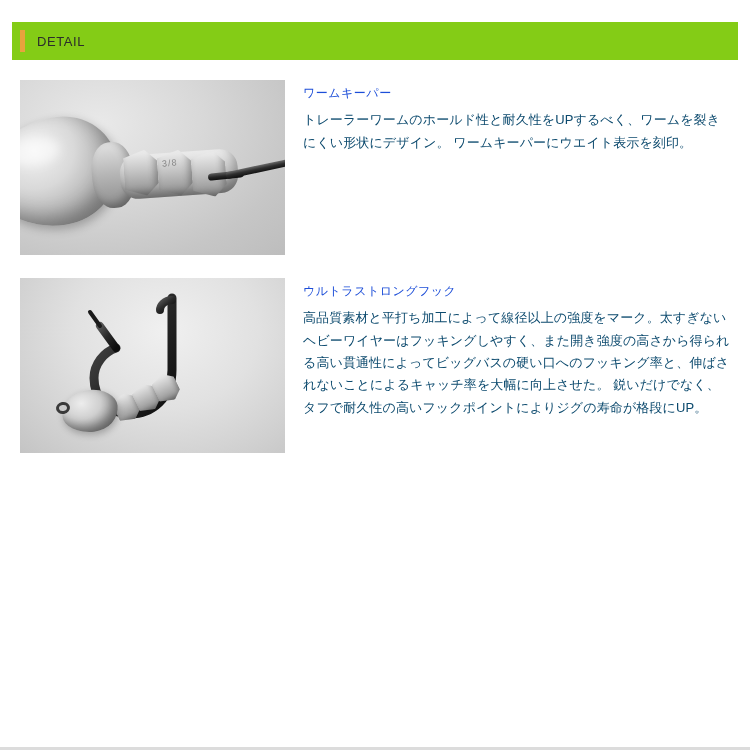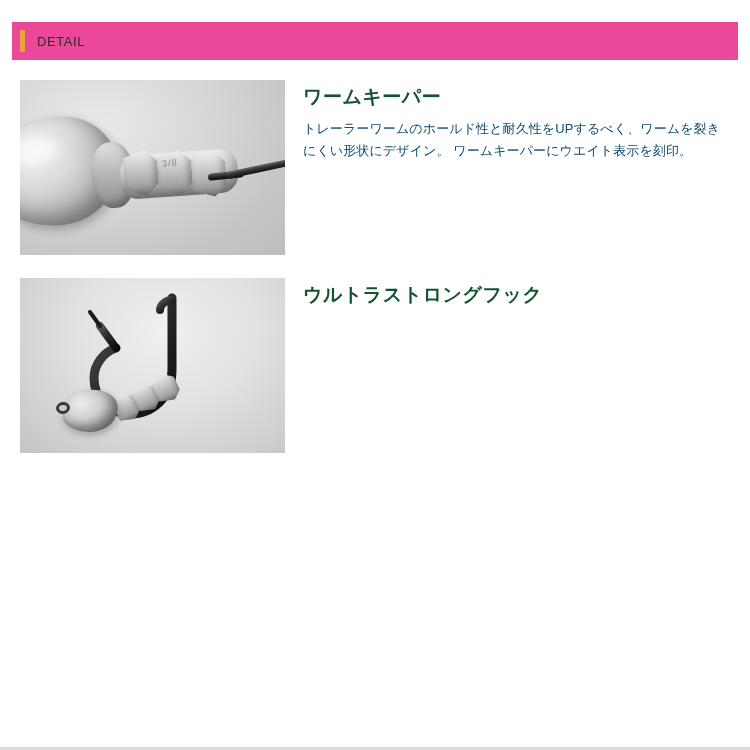--- a/index.html
+++ b/index.html
@@ -21,21 +21,21 @@
     box-sizing: border-box;
   }
 
   
   .section-header {
     position: absolute;
     left: 12px;
     top: 22px;
     width: 726px;
     height: 38px;
-    background: #ec4899;
+    background: #84cc16;
     display: flex;
     align-items: center;
     box-sizing: border-box;
   }
   .section-header .accent-bar {
     width: 5px;
     height: 22px;
     background: #e8a33d;
     margin-left: 8px;
     margin-right: 12px;
@@ -68,23 +68,23 @@
   .thumb-inner {
     position: absolute;
     inset: 0;
   }
 
   .block-text {
     margin-left: 18px;
     width: 430px;
   }
   .block-title {
-    color: #14532d;
-    font-size: 19px;
-    font-weight: bold;
+    color: #1d4ed8;
+    font-size: 12px;
+    font-weight: normal;
     margin: 6px 0 9px 0;
     letter-spacing: 0.5px;
     line-height: 1.2;
   }
   .block-body {
     font-size: 13px;
     line-height: 1.72;
     color: #0c4a6e;
     letter-spacing: 0.1px;
   }
@@ -308,17 +308,21 @@
           <div class="p2-kbarb k1"></div>
           <div class="p2-kbarb k2"></div>
           <div class="p2-kbarb k3"></div>
         </div>
         <div class="p2-head"></div>
         <div class="p2-eye"></div>
       </div>
     </div>
     <div class="block-text">
       <div class="block-title">ウルトラストロングフック</div>
+      <div class="block-body">
+        <p>高品質素材と平打ち加工によって線径以上の強度をマーク。太すぎないヘビーワイヤーはフッキングしやすく、また開き強度の高さから得られる高い貫通性によってビッグバスの硬い口へのフッキング率と、伸ばされないことによるキャッチ率を大幅に向上させた。
+鋭いだけでなく、タフで耐久性の高いフックポイントによりジグの寿命が格段にUP。</p>
+      </div>
     </div>
   </div>
 
   <div class="bottom-rule"></div>
 </div>
 
 </body></html>

